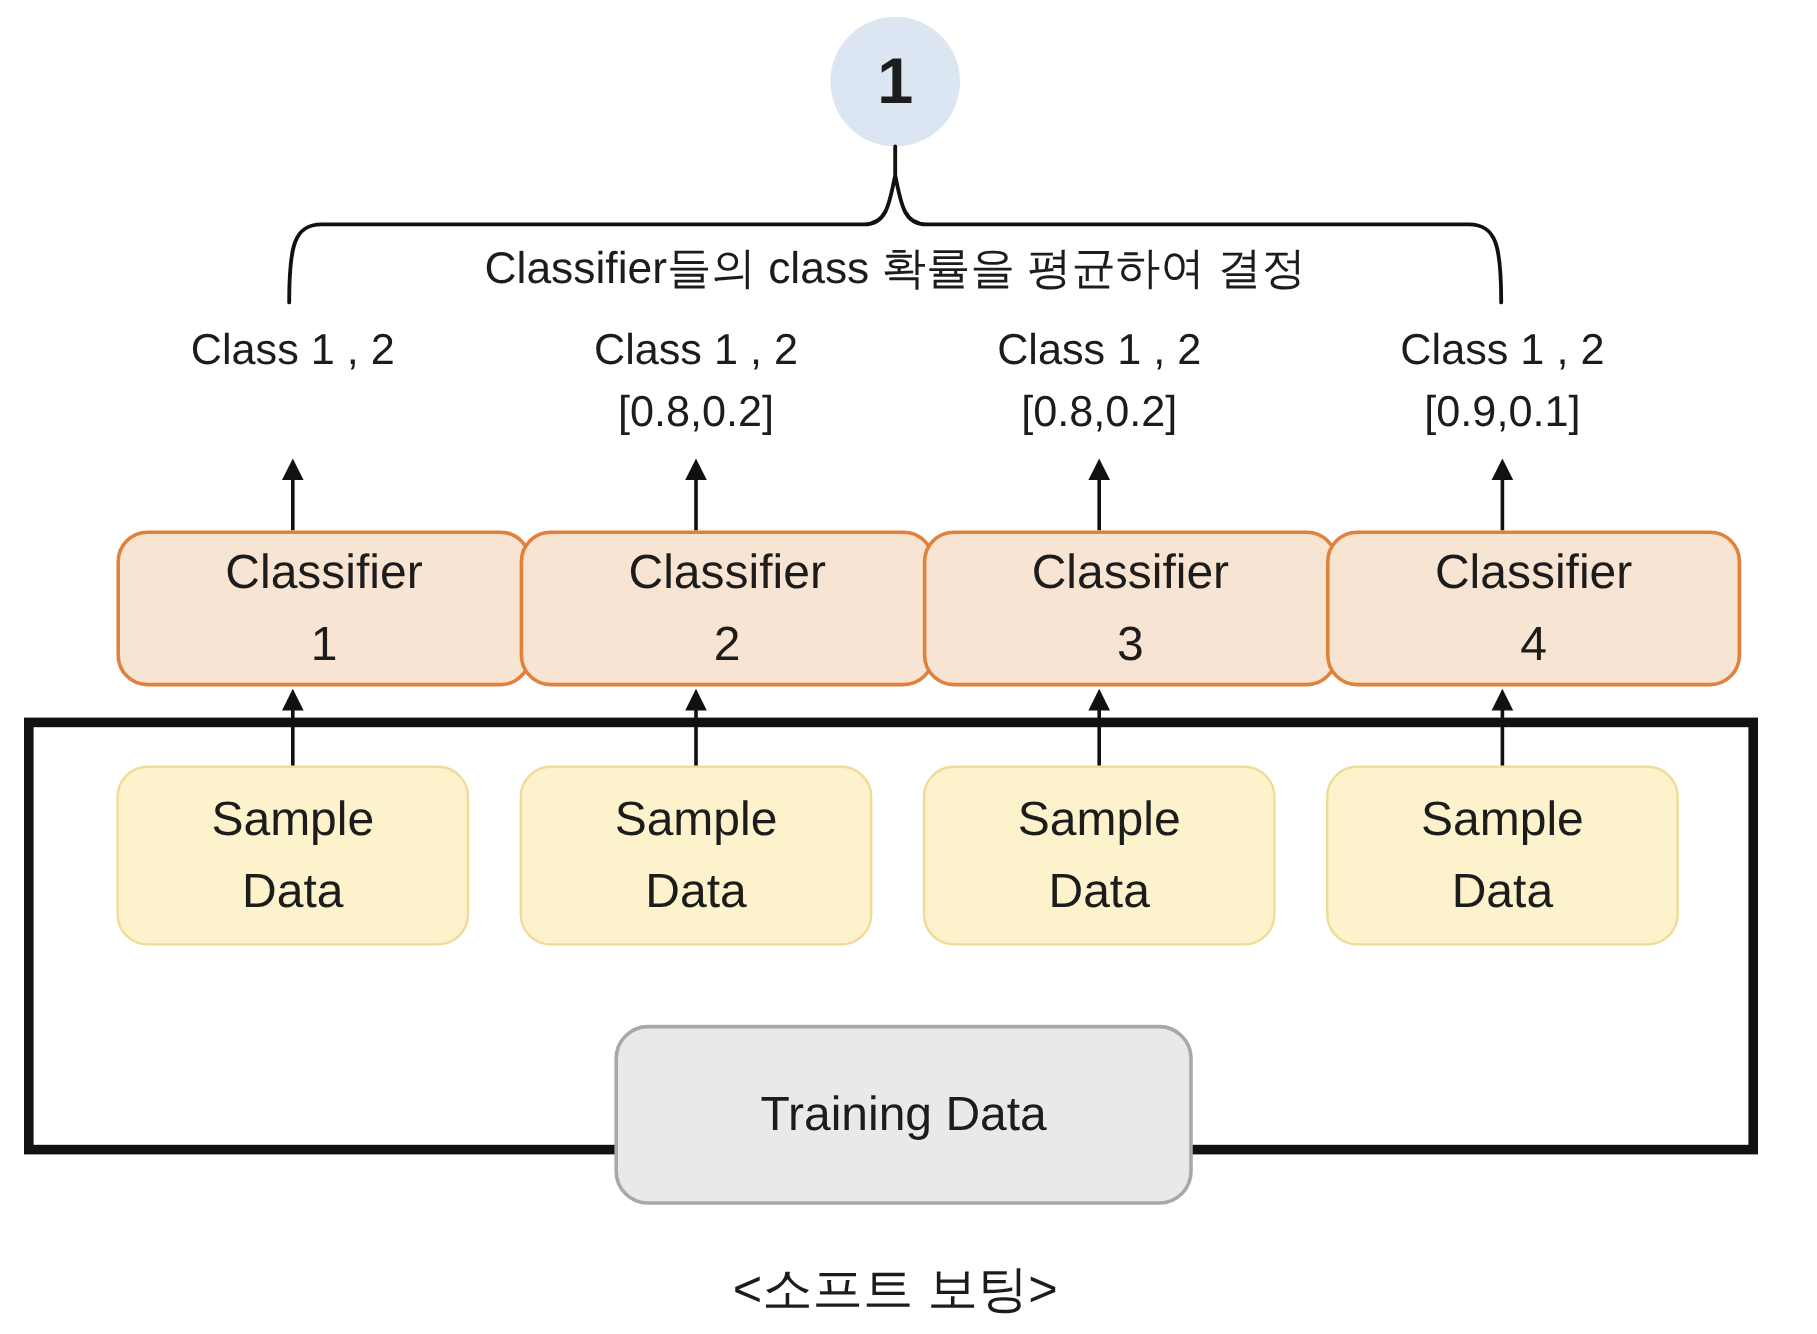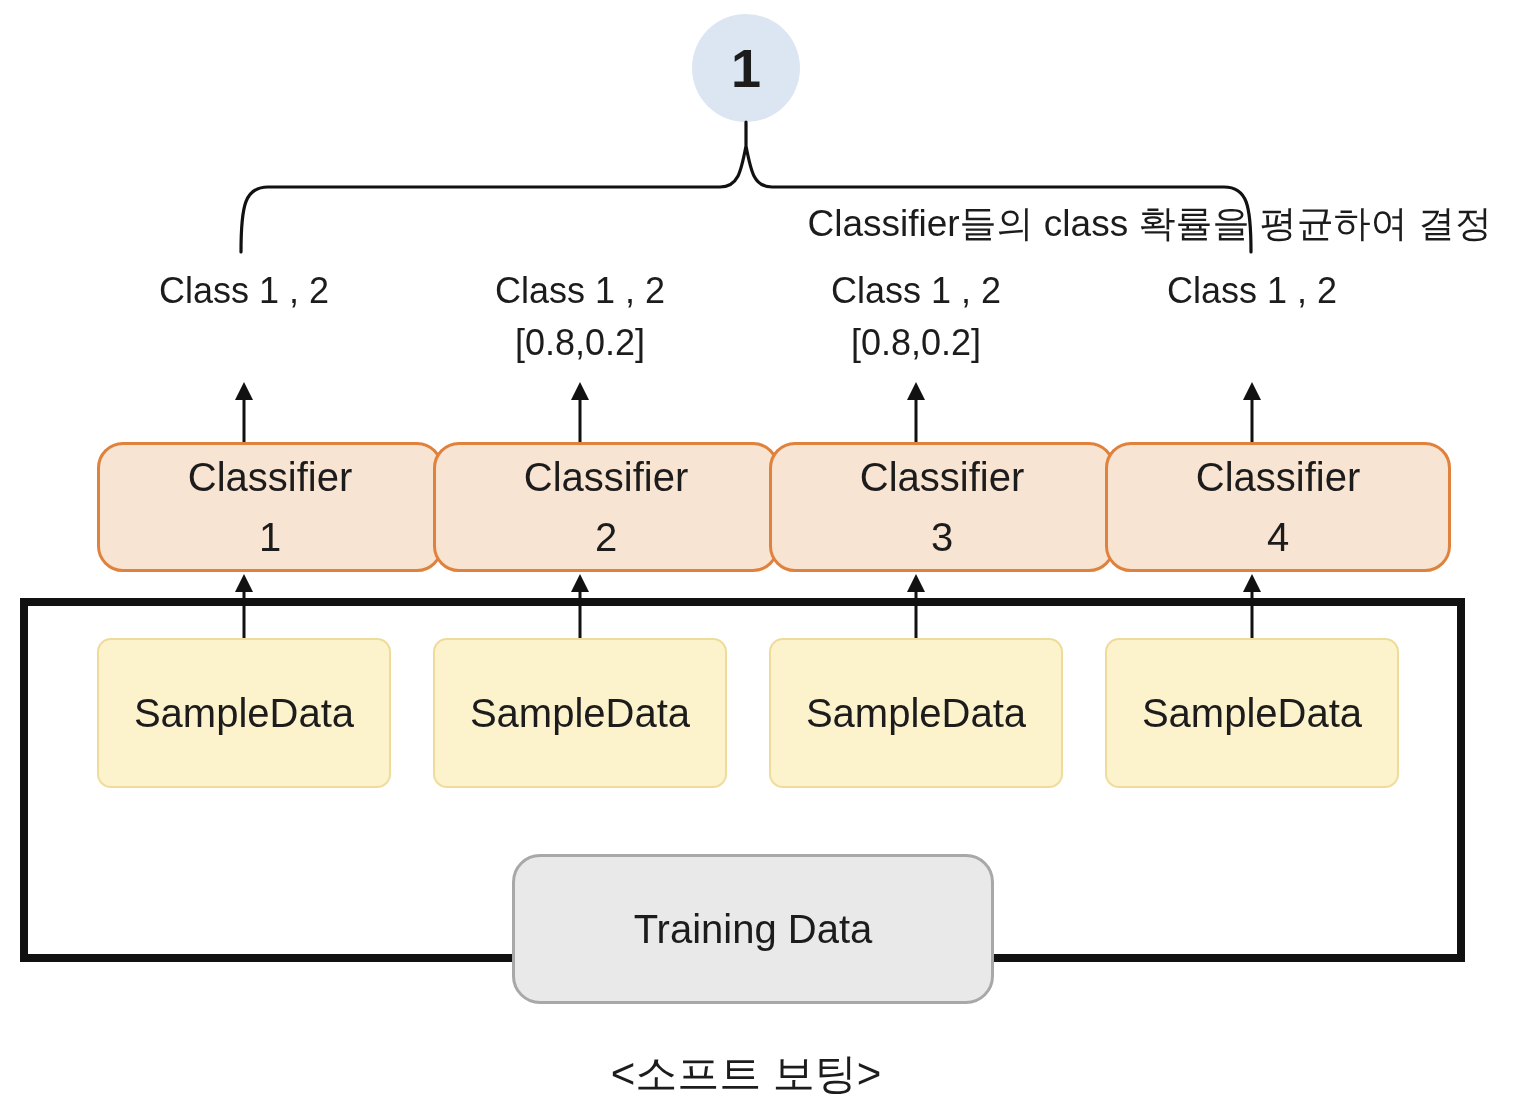--- a/index.html
+++ b/index.html
@@ -21,21 +21,21 @@
     display:flex;align-items:center;justify-content:center;
     font-size:54px;font-weight:600;color:#1c1c1c;
   }
 
   
   .brace-svg{left:0;top:0;width:1514px;height:300px;pointer-events:none;}
 
   
   .heading{
     left:0;top:198px;width:1492px;
-    text-align:right;font-size:37px;line-height:52px;
+    text-align:center;font-size:37px;line-height:52px;
   }
 
   
   .collabel{
     top:265px;width:340px;
     text-align:center;font-size:36px;line-height:52px;
   }
 
   
   .arrow{width:18px;}
@@ -68,23 +68,23 @@
     border:8px solid #111;
     box-sizing:border-box;
     background:transparent;
   }
 
   
   .sample{
     top:638px;width:294px;height:150px;
     background:var(--sample_fill);
     border:2px solid var(--sample_border);
-    border-radius:14px;
-    box-sizing:border-box;
-    display:flex;flex-direction:row;align-items:center;justify-content:center;
+    border-radius:26px;
+    box-sizing:border-box;
+    display:flex;flex-direction:column;align-items:center;justify-content:center;
     font-size:40px;line-height:60px;
   }
 
   
   .training{
     left:512px;top:854px;width:482px;height:150px;
     background:var(--training_fill);
     border:3px solid var(--training_border);
     border-radius:28px;
     box-sizing:border-box;
@@ -195,20 +195,21 @@
       <div class="head"></div>
       <div class="shaft"></div>
     </div>
   <div class="abs sample c3">
     <div>Sample</div>
     <div>Data</div>
   </div>
 
   <div class="abs collabel c4">
     <div>Class 1 , 2</div>
+    <div>[0.9,0.1]</div>
   </div>
   <div class="abs arrow upper c4">
       <div class="head"></div>
       <div class="shaft"></div>
     </div>
   <div class="abs clf c4">
     <div>Classifier</div>
     <div>4</div>
   </div>
   <div class="abs arrow lower c4">

